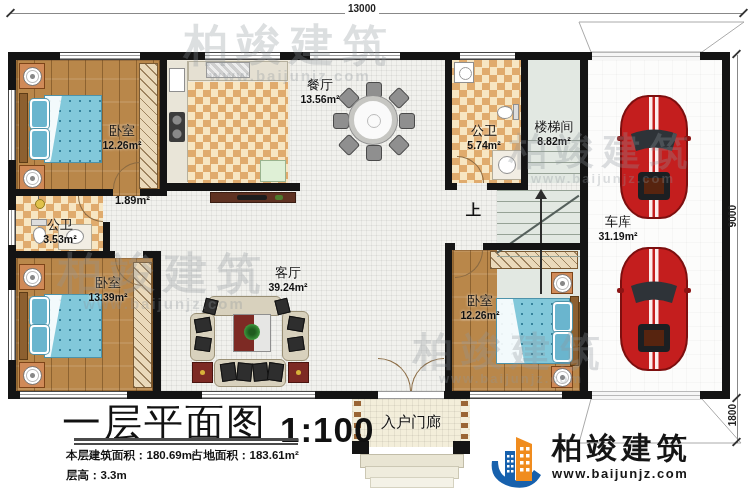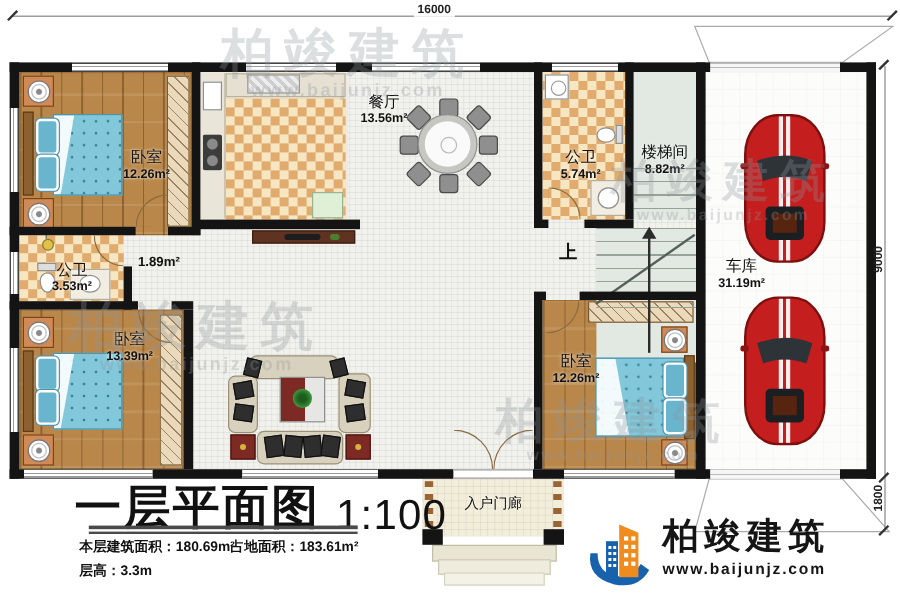--- a/index.html
+++ b/index.html
@@ -66,22 +66,22 @@
   .dim-v{position:absolute;z-index:22;font-size:10px;font-weight:bold;color:#222;
          writing-mode:vertical-rl;transform:rotate(180deg);}
   .dline{position:absolute;z-index:21;background:#888;}
   .tick{position:absolute;z-index:22;width:11px;height:2px;background:#333;transform:rotate(-45deg);}
   .wm{position:absolute;z-index:30;color:#8f969c;opacity:.30;font-weight:800;pointer-events:none;
       text-align:center;line-height:1.05;}
   .wm .cn{font-size:44px;letter-spacing:9px;}
   .wm .en{font-size:15px;letter-spacing:2px;font-weight:700;}
   
   #titleRow{position:absolute;left:62px;top:396px;z-index:25;display:flex;align-items:flex-end;color:#111;}
-  #titleText{font-size:39px;font-weight:700;letter-spacing:2px;}
-  #scaleText{font-size:35px;font-weight:400;margin-left:13px;letter-spacing:1px;}
+  #titleText{font-size:39px;font-weight:400;letter-spacing:2px;}
+  #scaleText{font-size:35px;font-weight:700;margin-left:13px;letter-spacing:1px;}
   .tbar{position:absolute;z-index:25;background:#4a4a4a;}
   #stats{position:absolute;left:66px;top:448px;z-index:25;display:grid;grid-template-columns:126px auto;
          grid-row-gap:5px;font-size:11.5px;font-weight:bold;color:#111;}
   #stats span{white-space:nowrap;}
   
   #brandText{position:absolute;left:552px;top:433px;z-index:25;color:#151515;}
   #brandName{font-size:30px;font-weight:900;letter-spacing:5px;line-height:1;}
   #brandSite{font-size:13px;font-weight:800;letter-spacing:1.5px;margin-top:3px;}
   .up-label{position:absolute;z-index:20;font-size:15px;font-weight:bold;color:#111;}
   .hall-label{position:absolute;z-index:20;font-size:11px;font-weight:bold;color:#111;}
@@ -316,49 +316,53 @@
     <span class="rarea">12.26m²</span>
   </div>
   <div class="rlabel" style="left:284px;top:78px;width:72px">
     <span class="rname">餐厅</span>
     <span class="rarea">13.56m²</span>
   </div>
   <div class="rlabel" style="left:28px;top:218px;width:64px">
     <span class="rname">公卫</span>
     <span class="rarea">3.53m²</span>
   </div>
-  <div class="hall-label" style="left:115px;top:213px">1.89m²</div>
+  <div class="hall-label" style="left:115px;top:194px">1.89m²</div>
   <div class="rlabel" style="left:452px;top:124px;width:64px">
     <span class="rname">公卫</span>
     <span class="rarea">5.74m²</span>
   </div>
   <div class="rlabel" style="left:522px;top:120px;width:64px">
     <span class="rname">楼梯间</span>
     <span class="rarea">8.82m²</span>
   </div>
   <div class="rlabel" style="left:582px;top:215px;width:72px">
     <span class="rname">车库</span>
     <span class="rarea">31.19m²</span>
   </div>
   <div class="rlabel" style="left:72px;top:276px;width:72px">
     <span class="rname">卧室</span>
     <span class="rarea">13.39m²</span>
   </div>
+  <div class="rlabel" style="left:248px;top:266px;width:80px">
+    <span class="rname">客厅</span>
+    <span class="rarea">39.24m²</span>
+  </div>
   <div class="rlabel" style="left:444px;top:294px;width:72px">
     <span class="rname">卧室</span>
     <span class="rarea">12.26m²</span>
   </div>
   <div class="rlabel" style="left:358px;top:413px;width:106px">
-    <span class="rname" style="font-size:12px">入户门廊</span>
+    <span class="rname" style="font-size:15px">入户门廊</span>
   </div>
 
   <div class="dline" style="left:10px;top:13px;width:734px;height:1px"></div>
   <div class="tick" style="left:5px;top:12px"></div>
   <div class="tick" style="left:738px;top:12px"></div>
-  <div class="dim" style="left:345px;top:3px">16000</div>
+  <div class="dim" style="left:345px;top:3px">13000</div>
   <div class="dline" style="left:737px;top:55px;width:1px;height:344px"></div>
   <div class="dline" style="left:737px;top:399px;width:1px;height:44px"></div>
   <div class="tick" style="left:731px;top:53px"></div>
   <div class="tick" style="left:731px;top:397px"></div>
   <div class="tick" style="left:731px;top:441px"></div>
   <div class="dim-v" style="left:727px;top:205px">9000</div>
   <div class="dim-v" style="left:727px;top:404px">1800</div>
 
   <div class="wm" style="left:140px;top:22px;width:300px">
     <div class="cn">柏竣建筑</div>

